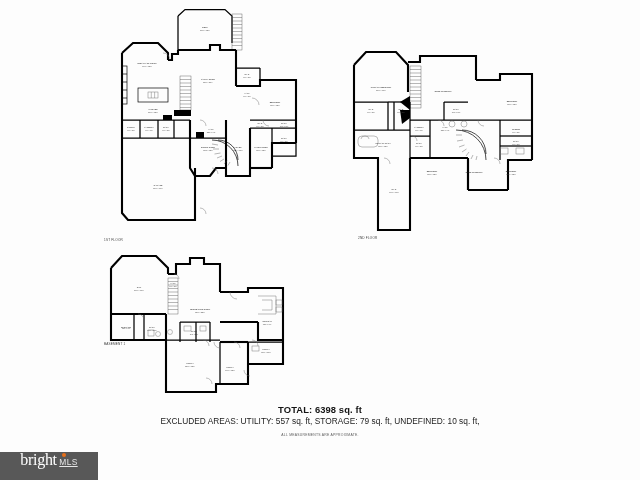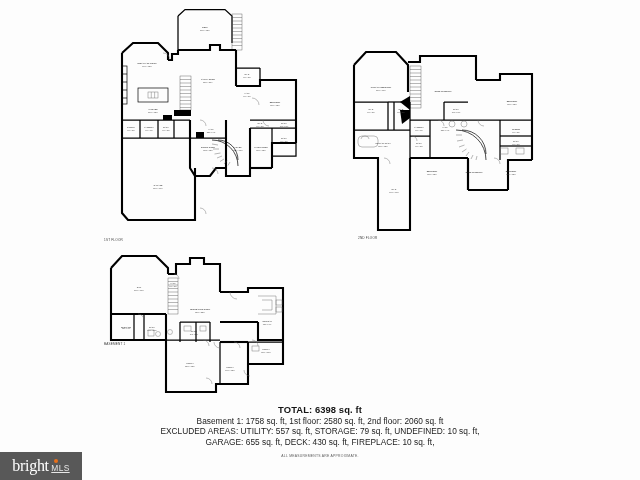--- a/index.html
+++ b/index.html
@@ -59,25 +59,24 @@
     font-size: 3.4px;
     letter-spacing: .25px;
     color: #5d5d5d;
   }
 
   
   #brand {
     position: absolute;
     left: 0;
     top: 452px;
-    width: 82px;
+    width: 98px;
     height: 28px;
     background: #585858;
     display: flex;
-    align-items: center;
     justify-content: center;
   }
   #brand .wordmark {
     position: relative;
     display: flex;
     align-items: baseline;
     line-height: 1;
   }
   #brand .bright {
     font-family: "Liberation Serif", serif;
@@ -456,23 +455,21 @@
         <path d="M144 88 A6 6 0 0 1 150 94"></path>
         <path d="M98 126 A6 6 0 0 1 104 132"></path>
         <path d="M136 118 A6 6 0 0 0 142 124"></path>
       </g>
     </svg>
     <div class="floor-label" style="left:-4px; top:90px;">BASEMENT 1</div>
   </div>
 
   <div id="summary">
     <div class="total">TOTAL: 6398 sq. ft</div>
-    <div class="line">Basement 1: 1758 sq. ft, 1st floor: 2580 sq. ft, 2nd floor: 2060 sq. ft</div>
     <div class="line">EXCLUDED AREAS: UTILITY: 557 sq. ft, STORAGE: 79 sq. ft, UNDEFINED: 10 sq. ft,</div>
-    <div class="line">GARAGE: 655 sq. ft, DECK: 430 sq. ft, FIREPLACE: 10 sq. ft,</div>
     <div class="approx">ALL MEASUREMENTS ARE APPROXIMATE.</div>
   </div>
 
   <div id="brand">
     <div class="wordmark">
       <span class="bright">bright</span>
       <span class="mls">MLS</span>
       <span class="dot"></span>
     </div>
   </div>

